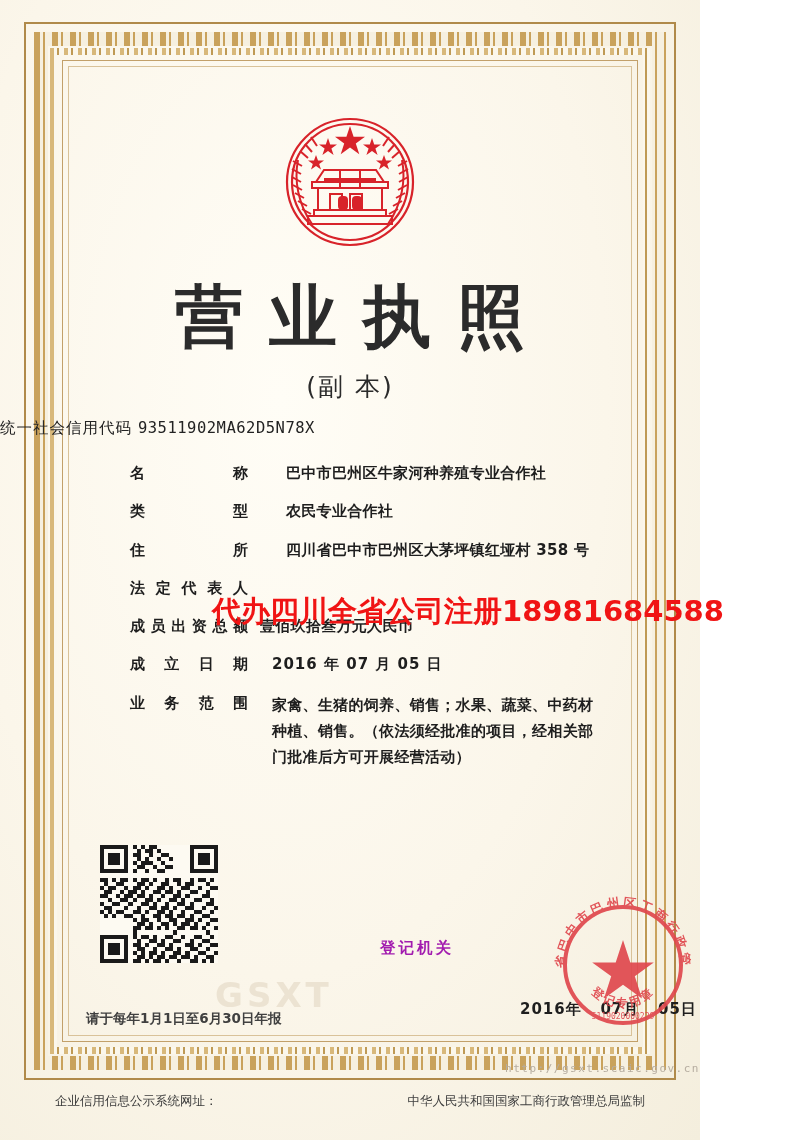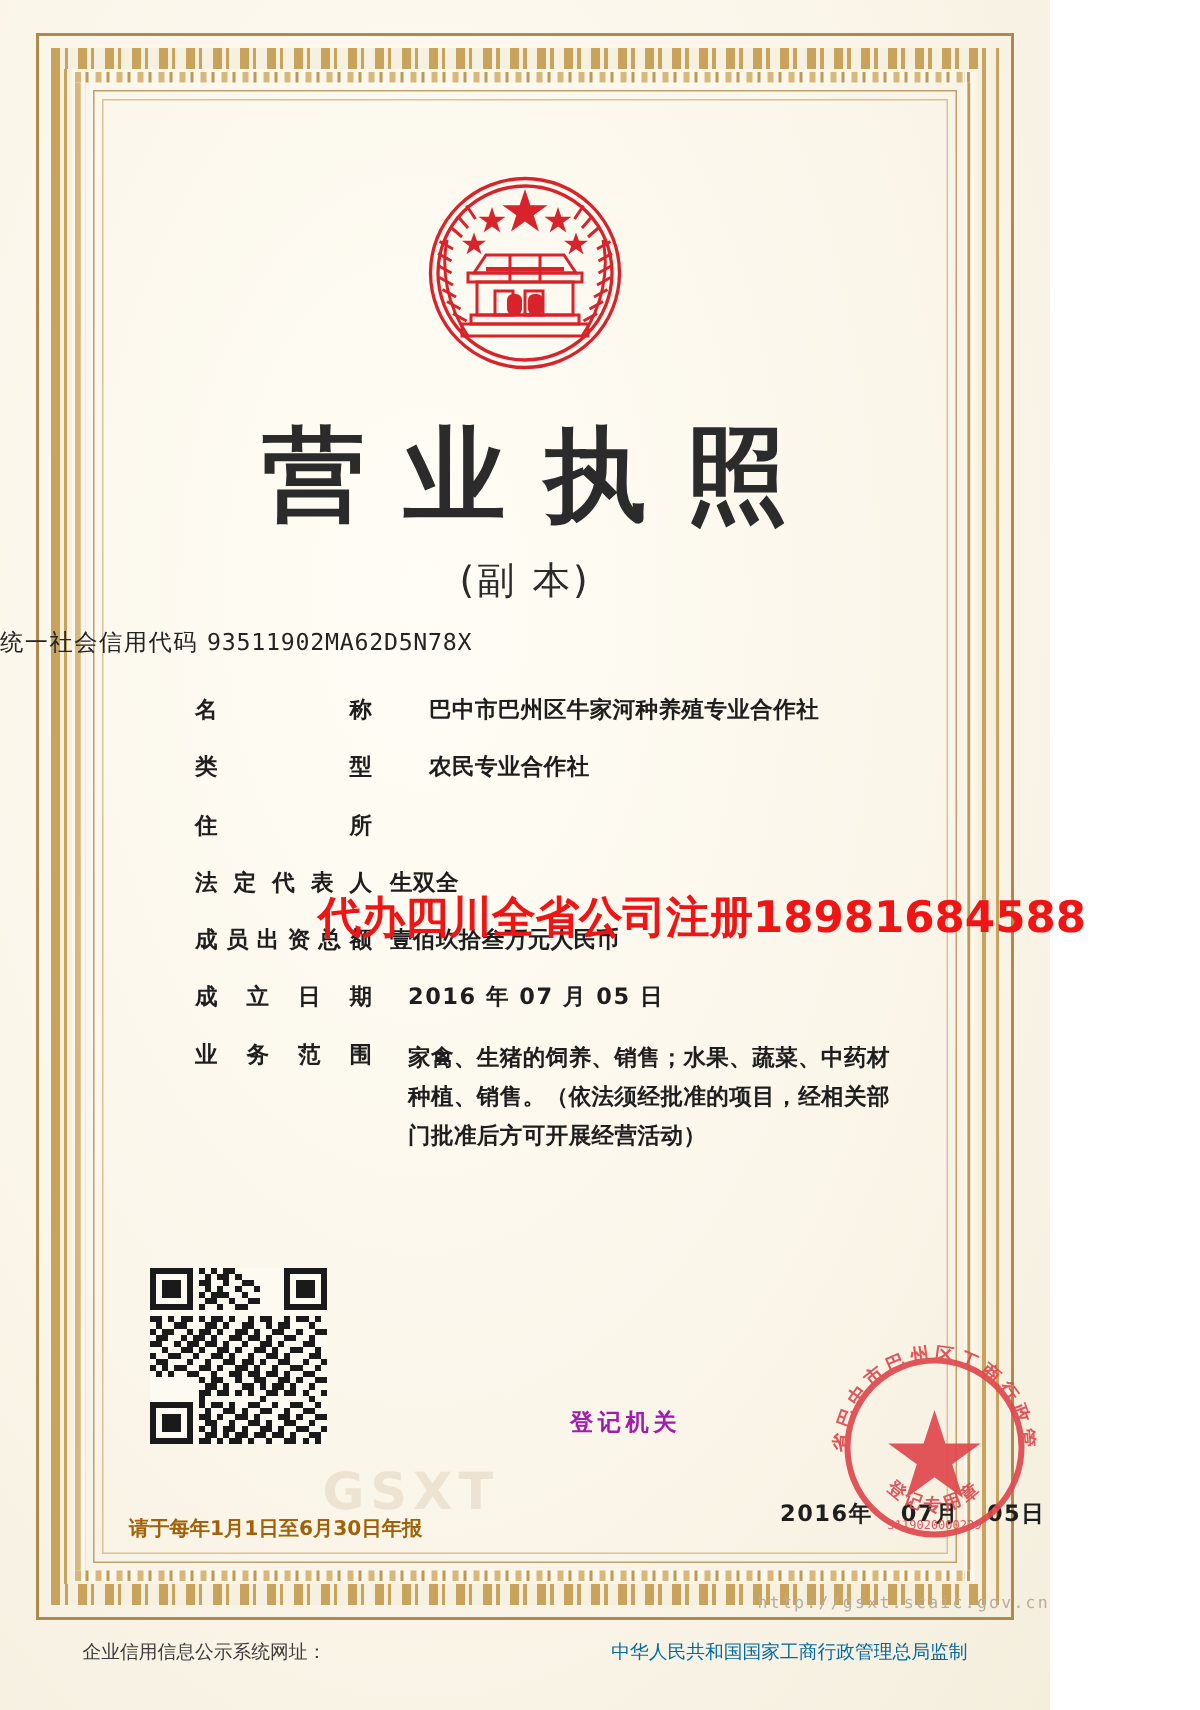--- a/index.html
+++ b/index.html
@@ -133,21 +133,21 @@
   .registry{
     position:absolute;top:938px;left:380px;
     font-size:15.5px;font-weight:bold;color:#a21caf;letter-spacing:3px;
   }
   .reg-date{
     position:absolute;top:1000px;left:520px;
     font-size:15px;font-weight:bold;color:#1e1e1e;letter-spacing:1px;
   }
   .annual{
     position:absolute;top:1010px;left:86px;
-    font-size:13.5px;font-weight:bold;color:#a16207;letter-spacing:0px;
+    font-size:13.5px;font-weight:bold;color:#404040;letter-spacing:0px;
   }
 
   
   .seal{
     position:absolute;left:548px;top:890px;width:150px;height:150px;
     z-index:7;opacity:.92;
   }
 
   
   .url-faint{
@@ -155,21 +155,21 @@
     font-family:"DejaVu Sans Mono","Liberation Mono",monospace;
     font-size:11px;color:#b6ada0;letter-spacing:1.5px;
   }
   
   .foot-left{
     position:absolute;left:55px;top:1093px;
     font-size:12.5px;color:#3a3a3a;
   }
   .foot-right{
     position:absolute;right:55px;top:1093px;
-    font-size:12.5px;color:#0369a1;
+    font-size:12.5px;color:#404040;
   }
   .gsxt-ghost{
     position:absolute;left:215px;top:975px;
     font-size:34px;font-weight:bold;color:#ece3d2;letter-spacing:4px;
     z-index:1;
   }
 </style>
 </head>
 <body>
 
@@ -244,30 +244,30 @@
           <span>类</span>
           <span>型</span>
         </div>
       <div class="val">农民专业合作社</div>
     </div>
     <div class="row">
       <div class="lab l2">
           <span>住</span>
           <span>所</span>
         </div>
+      <div class="val">四川省巴中市巴州区大茅坪镇红垭村 358 号</div>
     </div>
     <div class="row">
       <div class="lab">
           <span>法</span>
           <span>定</span>
           <span>代</span>
           <span>表</span>
           <span>人</span>
         </div>
-      <div class="val">生双全</div>
     </div>
     <div class="row">
       <div class="lab">
           <span>成</span>
           <span>员</span>
           <span>出</span>
           <span>资</span>
           <span>总</span>
           <span>额</span>
         </div>

